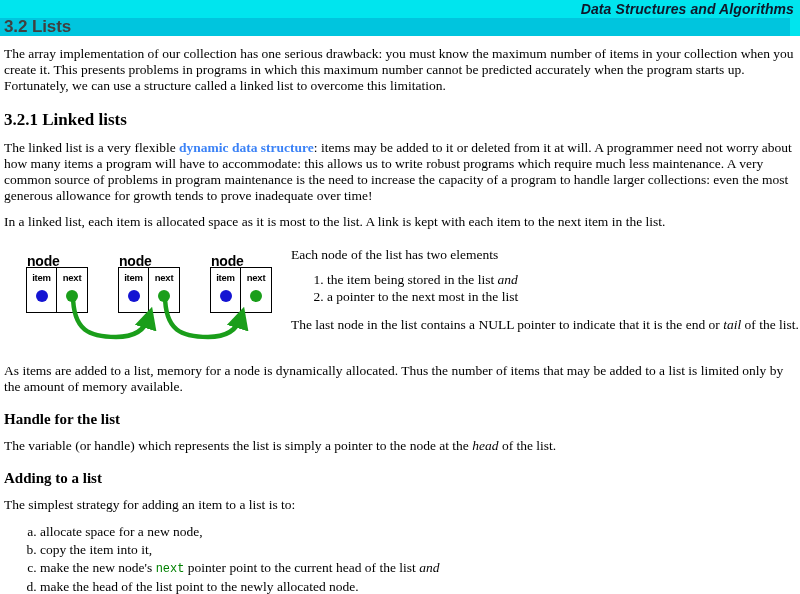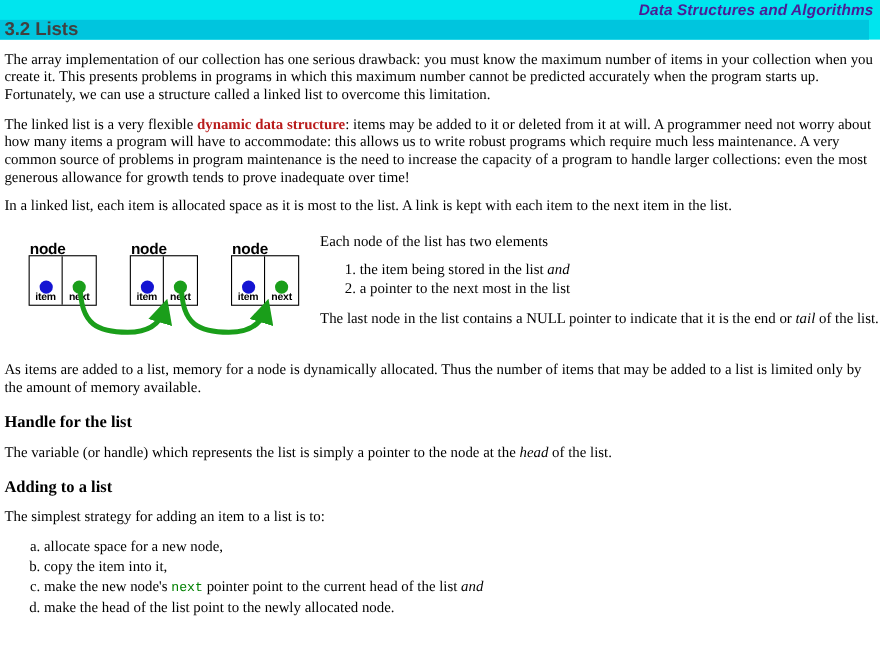--- a/index.html
+++ b/index.html
@@ -24,21 +24,21 @@
     background: #00e5ee;
   }
   .banner-course {
     position: absolute;
     right: 6px;
     top: 1px;
     font-family: "Liberation Sans", "DejaVu Sans", sans-serif;
     font-style: italic;
     font-weight: bold;
     font-size: 14px;
-    color: #4c1d95;
+    color: #0f172a;
     letter-spacing: 0.1px;
   }
   .banner-titlebar {
     position: absolute;
     left: 0;
     top: 18px;
     width: 790px;
     height: 18px;
     background: #00c5de;
   }
@@ -68,21 +68,21 @@
     font-size: 17px;
     margin: 15px 0 0 0;
   }
   h3.sub {
     font-family: "Liberation Serif", "DejaVu Serif", serif;
     font-weight: bold;
     font-size: 15px;
     margin: 16px 0 0 0;
   }
   .red-term {
-    color: #b91c1c;
+    color: #3b82f6;
     font-weight: bold;
   }
   .code-next {
     font-family: "Liberation Mono", "DejaVu Sans Mono", monospace;
     color: #008000;
     font-size: 12px;
   }
   em { font-style: italic; }
 
   
@@ -151,21 +151,20 @@
   .cell-label {
     position: absolute;
     top: 4px;
     left: 0;
     right: 0;
     text-align: center;
     font-family: "Liberation Sans", "DejaVu Sans", sans-serif;
     font-weight: bold;
     font-size: 9.5px;
     letter-spacing: -0.2px;
-    margin-top: 28px;
   }
   .dot {
     position: absolute;
     top: 22px;
     left: 50%;
     margin-left: -6px;
     width: 12px;
     height: 12px;
     border-radius: 50%;
   }
@@ -197,20 +196,21 @@
   <div class="banner-course">Data Structures and Algorithms</div>
   <div class="banner-titlebar">
     <div class="banner-title">3.2 Lists</div>
   </div>
 </div>
 
 <div class="page">
 
   <p>The array implementation of our collection has one serious drawback: you must know the maximum number of items in your collection when you create it. This presents problems in programs in which this maximum number cannot be predicted accurately when the program starts up. Fortunately, we can use a structure called a linked list to overcome this limitation.</p>
 
+  <h2 class="sec">3.2.1 Linked lists</h2>
 
   <p><span>The linked list is a very flexible </span><span class="red-term">dynamic data structure</span><span>: items may be added to it or deleted from it at will. A programmer need not worry about how many items a program will have to accommodate: this allows us to write robust programs which require much less maintenance. A very common source of problems in program maintenance is the need to increase the capacity of a program to handle larger collections: even the most generous allowance for growth tends to prove inadequate over time!</span></p>
 
   <p>In a linked list, each item is allocated space as it is most to the list. A link is kept with each item to the next item in the list.</p>
 
   <div class="figure-block">
 
     <div class="diagram">
 
       <div class="node" style="left:22px;">

